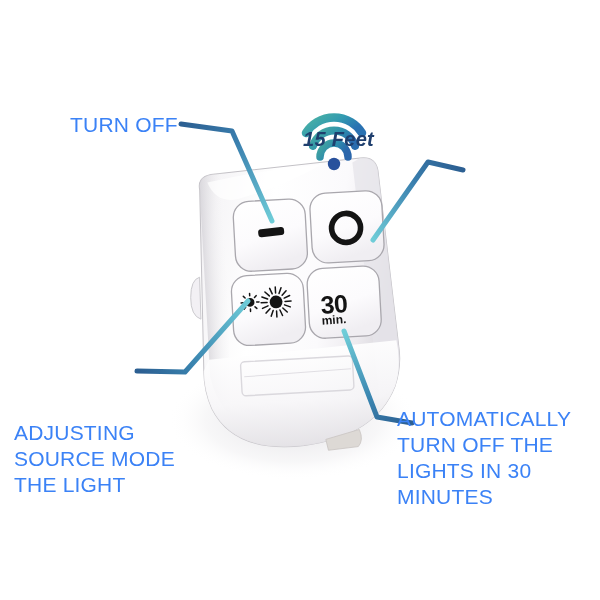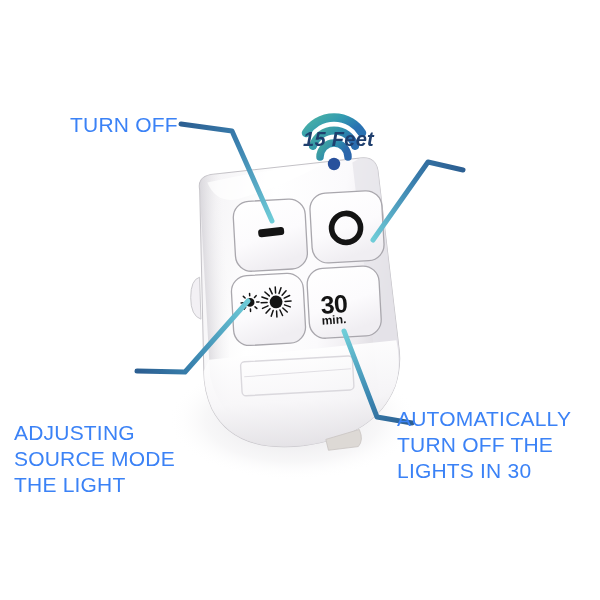--- a/index.html
+++ b/index.html
@@ -283,15 +283,16 @@
   <div class="callout" id="lbl-adjusting">
     <span class="ln">ADJUSTING</span>
     <span class="ln">SOURCE MODE</span>
     <span class="ln">THE LIGHT</span>
   </div>
 
   <div class="callout" id="lbl-auto">
     <span class="ln">AUTOMATICALLY</span>
     <span class="ln">TURN OFF THE</span>
     <span class="ln">LIGHTS IN 30</span>
+    <span class="ln">MINUTES</span>
   </div>
 
 </div>
 
 </body></html>

